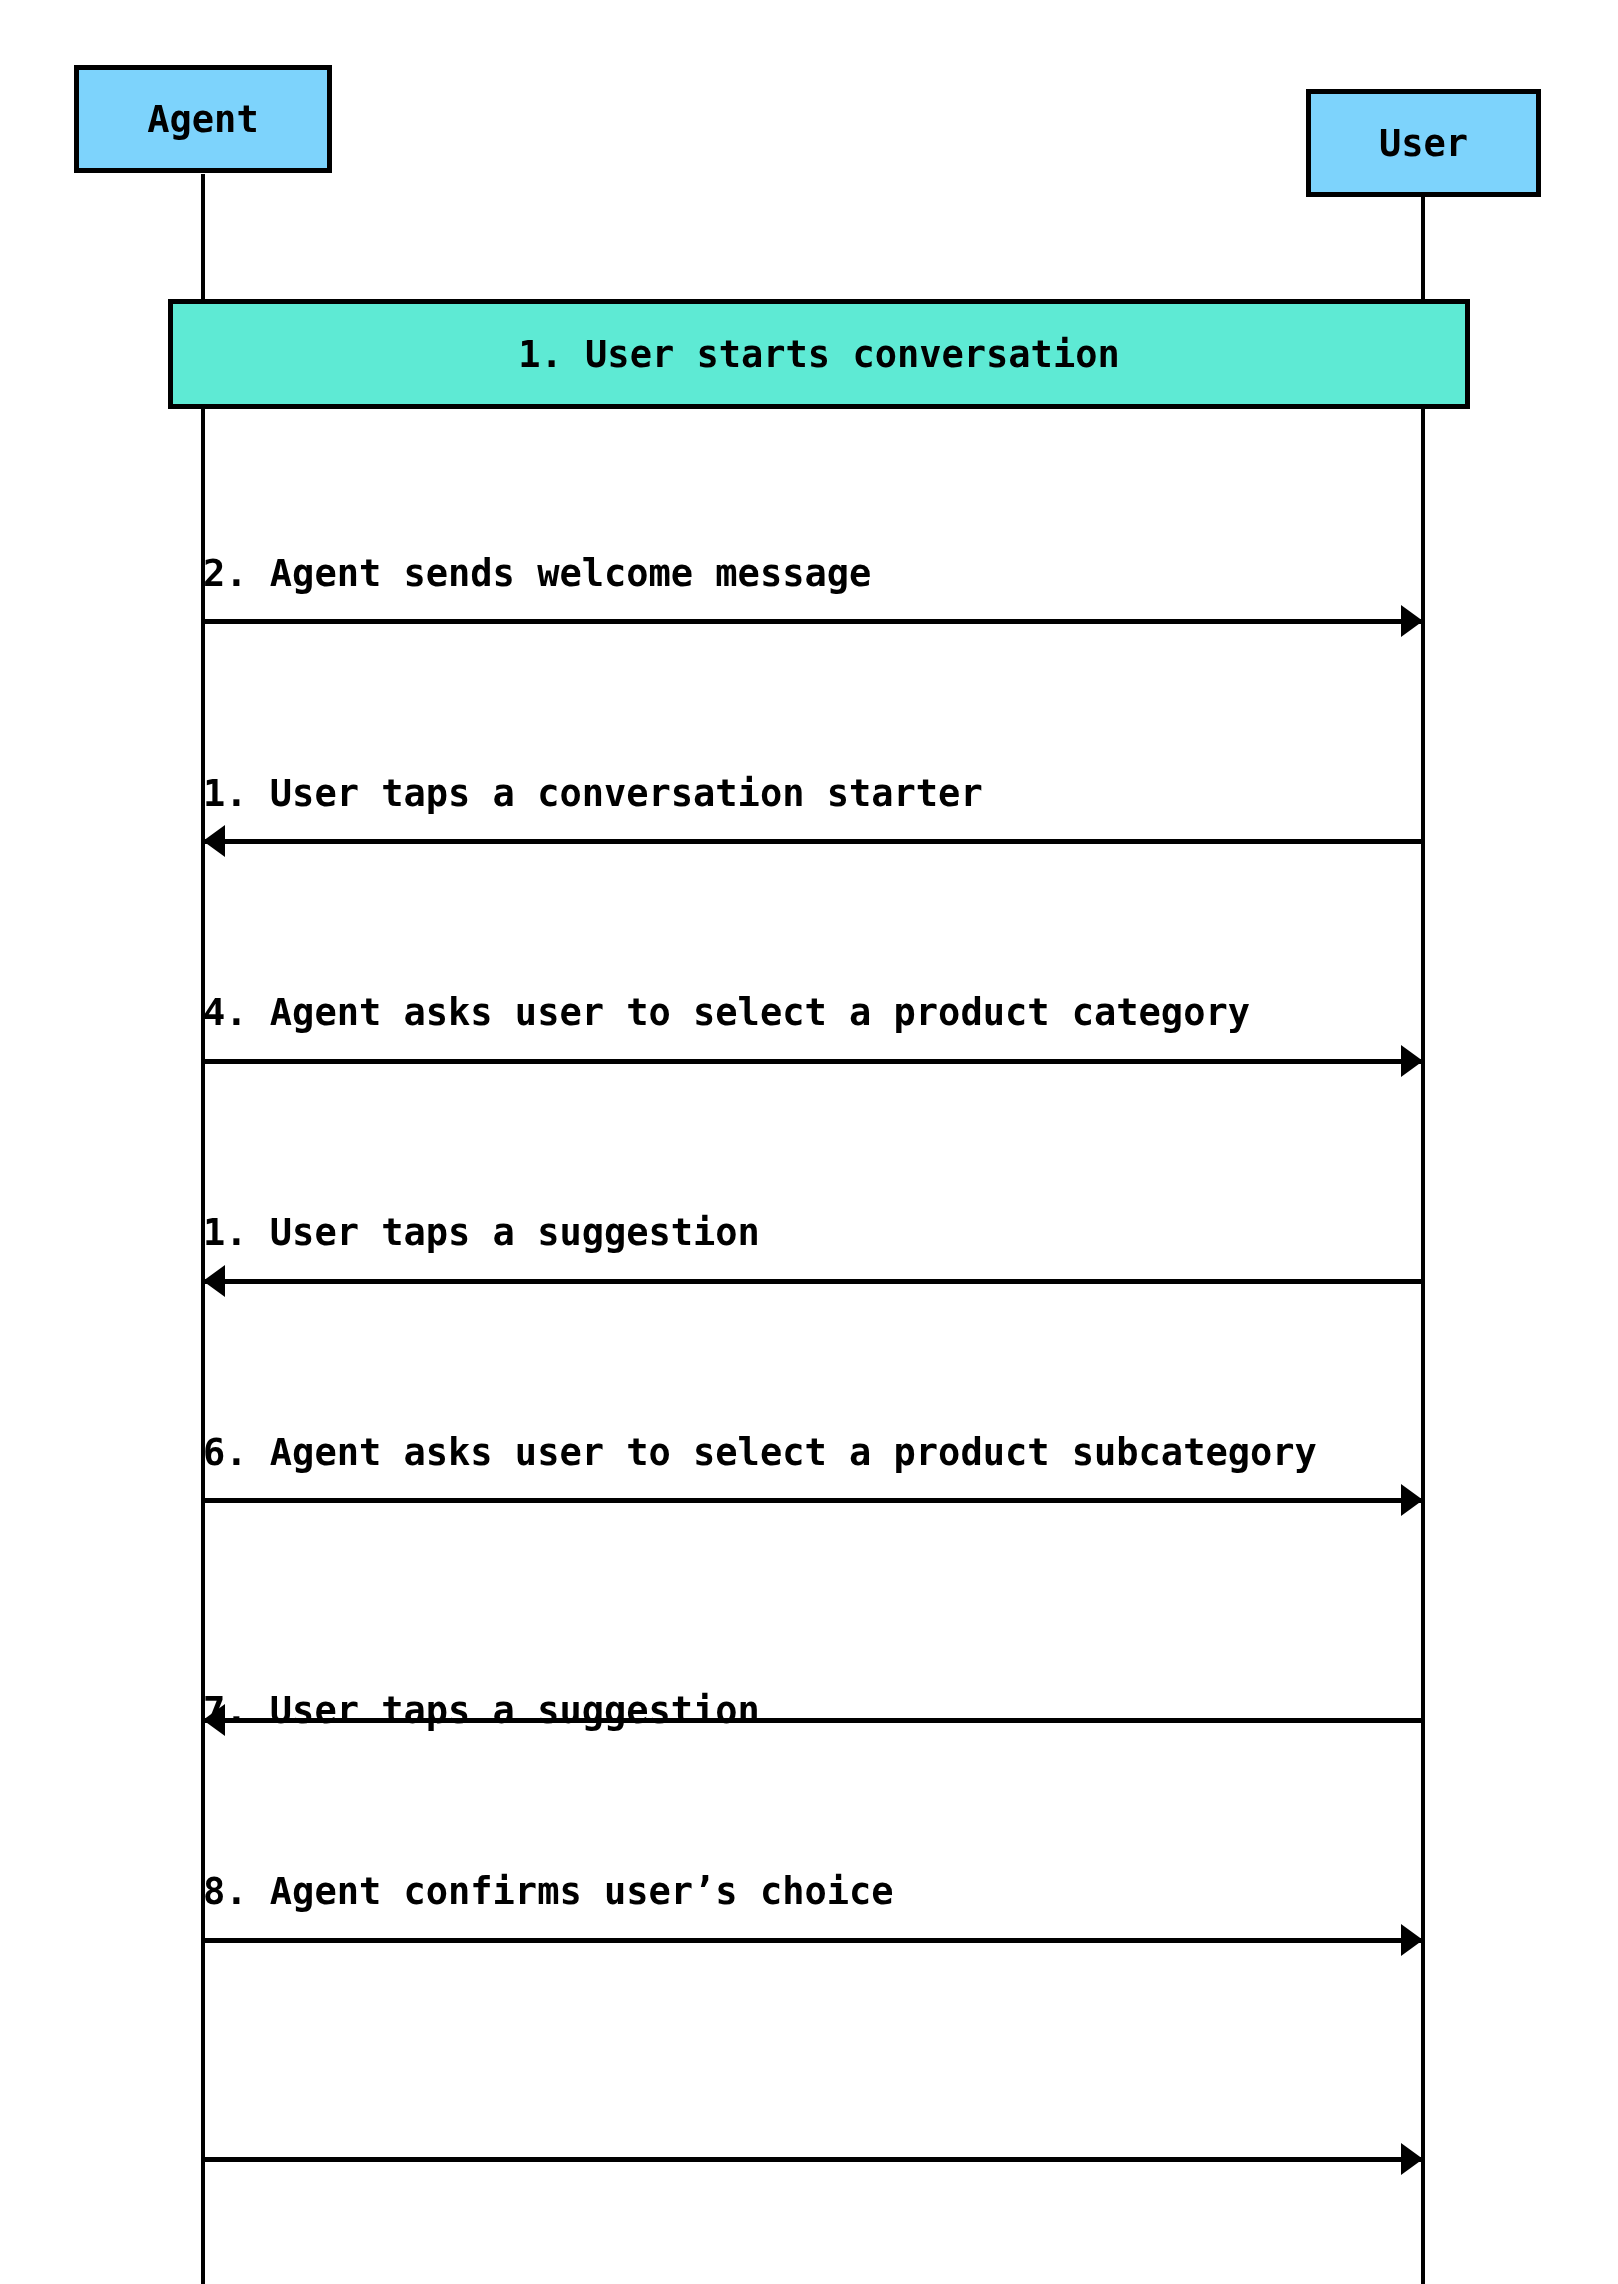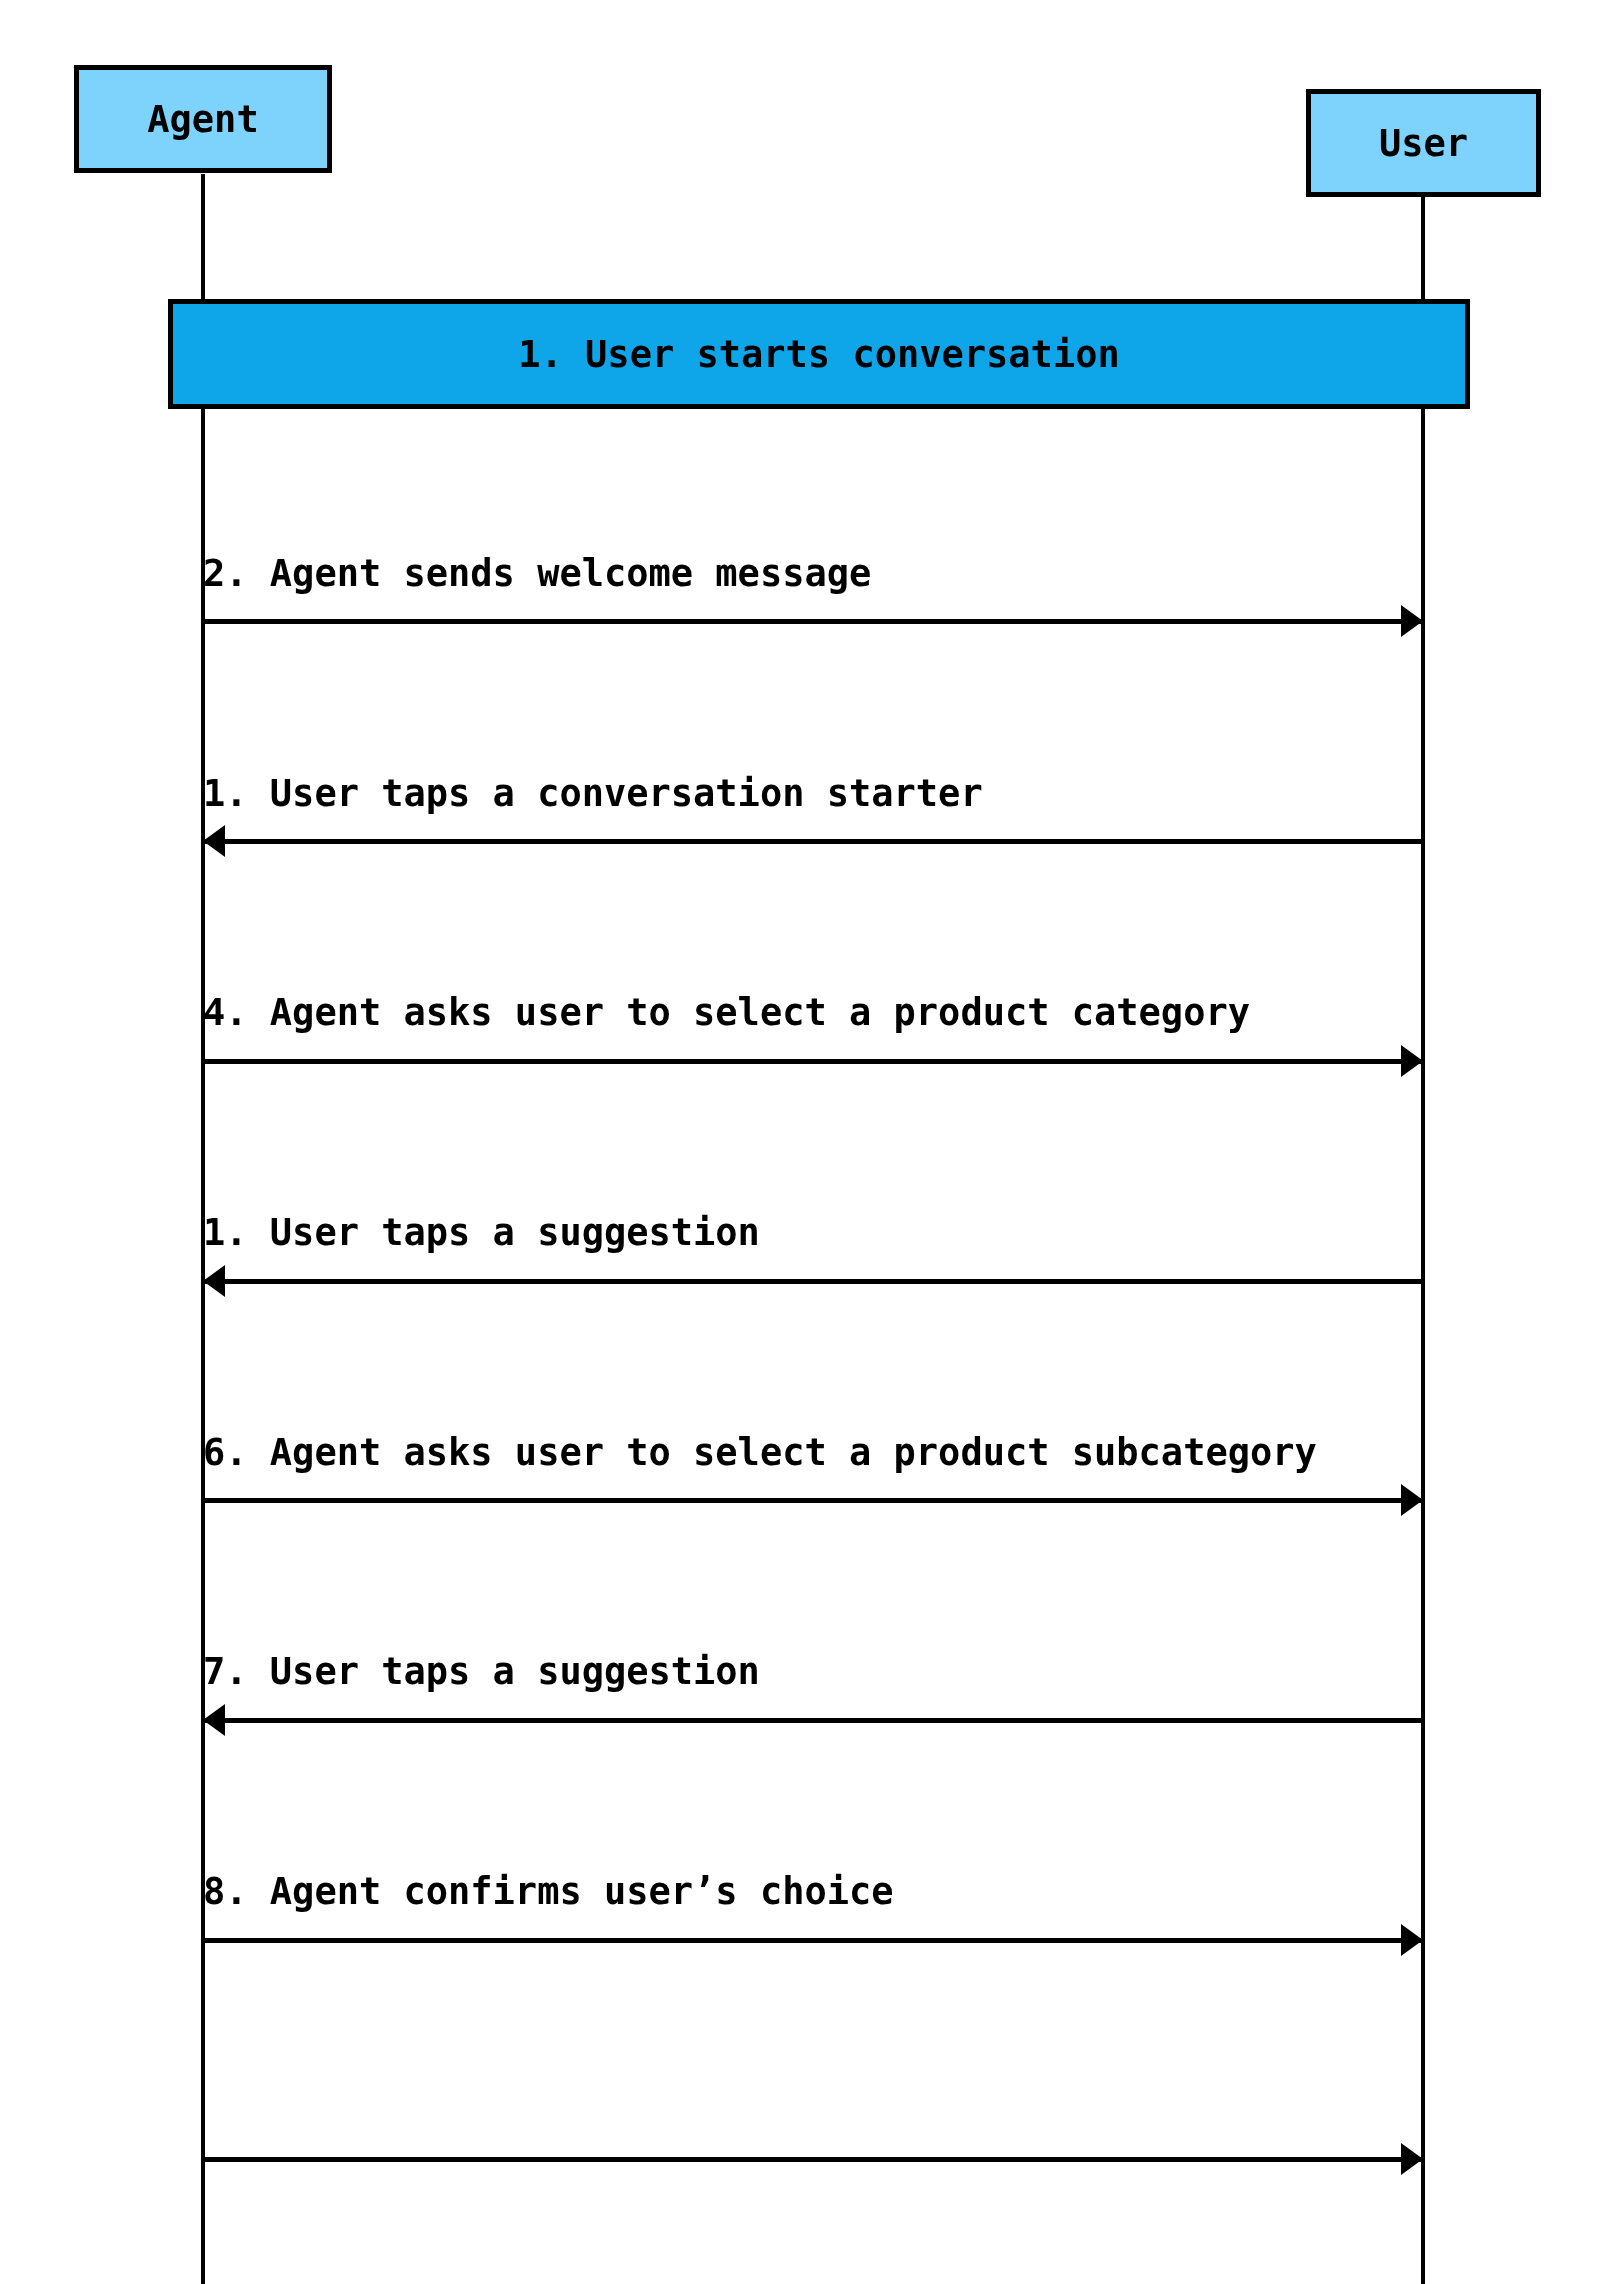--- a/index.html
+++ b/index.html
@@ -37,21 +37,21 @@
   }
   #lifeline-agent { left: 201px; }
   #lifeline-user  { left: 1421px; }
   .banner {
     position: absolute;
     left: 168px;
     top: 299px;
     width: 1302px;
     height: 110px;
     border: 5px solid #000000;
-    background: #0ea5e9;
+    background: #5eead4;
     display: flex;
     align-items: center;
     justify-content: center;
     box-sizing: border-box;
     z-index: 2;
     font-size: 37px;
   }
   #messages { position: absolute; left: 0; top: 0; width: 100%; height: 100%; z-index: 2; }
   .msg-label {
     position: absolute;
@@ -113,21 +113,21 @@
         <span class="arrowhead right"></span>
       </div>
       <div class="msg-label" style="top: 1211px;">1. User taps a suggestion</div>
       <div class="msg-line" style="top: 1279px;">
         <span class="arrowhead left"></span>
       </div>
       <div class="msg-label" style="top: 1431px;">6. Agent asks user to select a product subcategory</div>
       <div class="msg-line" style="top: 1498px;">
         <span class="arrowhead right"></span>
       </div>
-      <div class="msg-label" style="top: 1650px;">7. User taps a suggestion</div>
+      <div class="msg-label" style="top: 1689px;">7. User taps a suggestion</div>
       <div class="msg-line" style="top: 1718px;">
         <span class="arrowhead left"></span>
       </div>
       <div class="msg-label" style="top: 1870px;">8. Agent confirms user’s choice</div>
       <div class="msg-line" style="top: 1938px;">
         <span class="arrowhead right"></span>
       </div>
       <div class="msg-line" style="top: 2157px;">
         <span class="arrowhead right"></span>
       </div>

